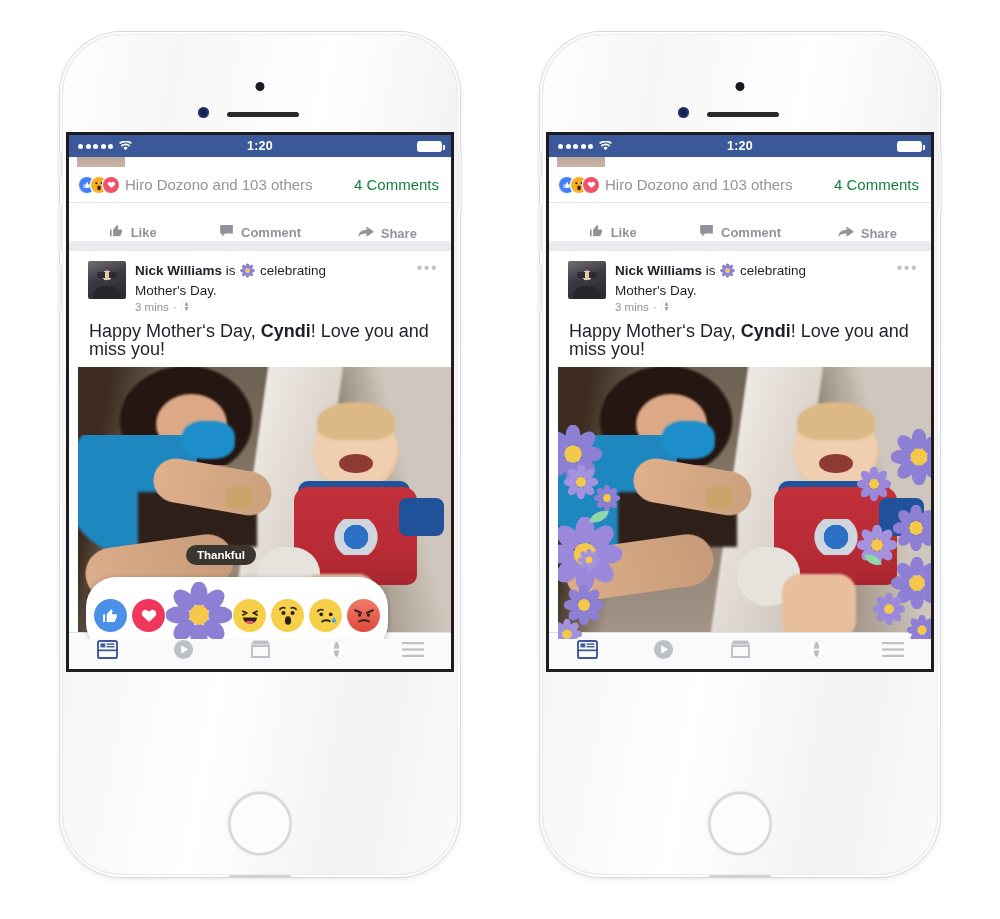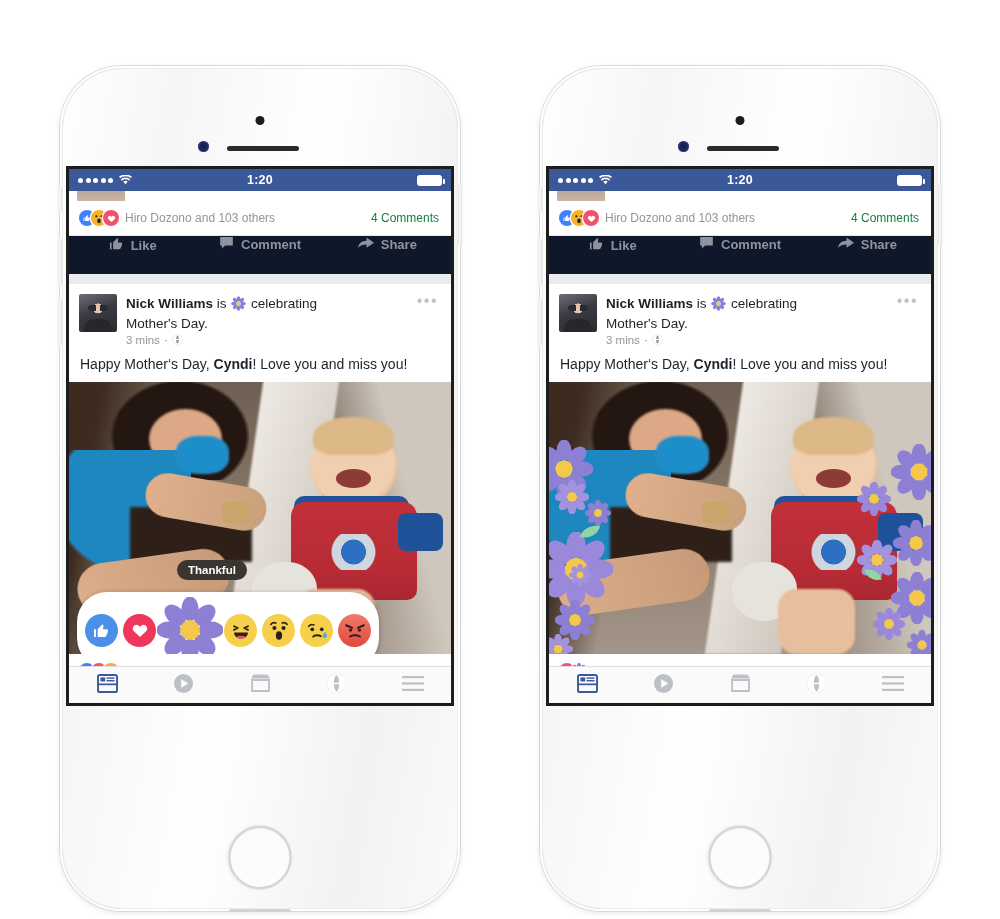--- a/index.html
+++ b/index.html
@@ -15,21 +15,20 @@
     position: relative;
   }
 
   .stage {
     position: absolute;
     inset: 0;
     display: flex;
     justify-content: space-between;
     padding: 0 60px;
     box-sizing: border-box;
-    margin-top: 34px;
   }
 
   
   .phone {
     position: relative;
     width: 400px;
     height: 845px;
     margin-top: 32px;
     border-radius: 62px;
     background: linear-gradient(100deg,#ffffff 0%,#f6f6f6 22%,#ffffff 50%,#f2f2f2 78%,#fbfbfb 100%);
@@ -137,53 +136,53 @@
   .prev-sliver .thumb{
     position:absolute; left:8px; top:0; width:48px; height:10px;
     background:linear-gradient(180deg,#b9a89d,#cbb5a6);
   }
 
   
   .react-row{
     background:#fff;
     display:flex; align-items:center;
     padding:9px 12px 9px 10px;
-    font-size:12px; color:#90949c;
+    font-size:15px; color:#90949c;
     border-bottom:1px solid #e5e5e5;
   }
   .react-pills{ display:flex; align-items:center; margin-right:6px;}
   .pill{
     width:16px;height:16px;border-radius:50%;
     display:flex;align-items:center;justify-content:center;
     box-shadow:0 0 0 1.4px #fff;
     font-size:9px; line-height:1; color:#fff;
   }
   .pill + .pill{ margin-left:-4px;}
   .pill.like{ background:#4080ff; }
   .pill.wow { background:#f7b125; }
   .pill.love{ background:#f25268; }
   .pill.flower{ background:transparent; box-shadow:0 0 0 1.4px #fff;}
   .react-names{ color:#90949c; white-space:nowrap; overflow:hidden; text-overflow:ellipsis;}
   .react-count{ margin-left:auto; color:#15803d; white-space:nowrap;}
 
   
   .action-bar{
-    background:#0f172a;
-    display:flex; align-items:flex-start;
+    background:#ffffff;
+    display:flex; align-items:flex-end;
     height:38px;
     border-bottom:10px solid #e9ebee;
   }
   .action{
     flex:1; display:flex; align-items:center; justify-content:center;
     gap:7px; font-size:13px; color:#8f949c; font-weight:bold;
   }
   .action.thankful{ color:#7c61c4; }
 
   
-  .post{ background:#fff; }
+  .post{ background:#fff;padding-left:9px; }
   .post-head{ display:flex; padding:10px 10px 0 10px; position:relative;}
   .avatar{
     width:38px;height:38px;border-radius:2px;flex:0 0 auto;
     background:
       radial-gradient(circle at 50% 38%, #e6c4a8 0 16%, transparent 17%),
       linear-gradient(160deg,#6e6e72 0%,#3a3a42 45%,#2a2a30 100%);
     position:relative; overflow:hidden;
   }
   .avatar::after{
     content:"";position:absolute;left:9px;top:11px;width:20px;height:6px;
@@ -198,21 +197,21 @@
   .post-name-line{ font-size:13.5px; color:#1d2129; line-height:17px; max-width:232px;}
   .post-name-line b{ font-weight:bold; }
   .flower-inline{ display:inline-block; vertical-align:-3px; margin:0 1px;}
   .post-time{ font-size:11.5px; color:#90949c; margin-top:2px; display:flex; align-items:flex-start; gap:4px;}
   .globe-icon{ display:inline-block; vertical-align:-2px;}
   .more-dots{
     position:absolute; right:13px; top:12px;
     color:#bec2c9; font-size:16px; letter-spacing:1.5px; line-height:10px;
   }
   .post-text{
-    padding:8px 11px 9px 11px; font-size:14px; color:#1d2129; line-height:18px;
+    padding:8px 11px 9px 11px; font-size:18px; color:#1d2129; line-height:18px;
   }
   .post-text b{ font-weight:bold;}
 
   
   .photo-wrap{ position:relative; width:100%; height:272px; overflow:hidden; background:#8c8278;}
   .photo{
     position:absolute; inset:0;
     background:
       radial-gradient(ellipse 54px 40px at 72% 31%, #f0d9c0 0 62%, rgba(240,217,192,0) 64%),
       radial-gradient(ellipse 40px 34px at 71% 21%, #c8a071 0 60%, rgba(200,160,113,0) 63%),

